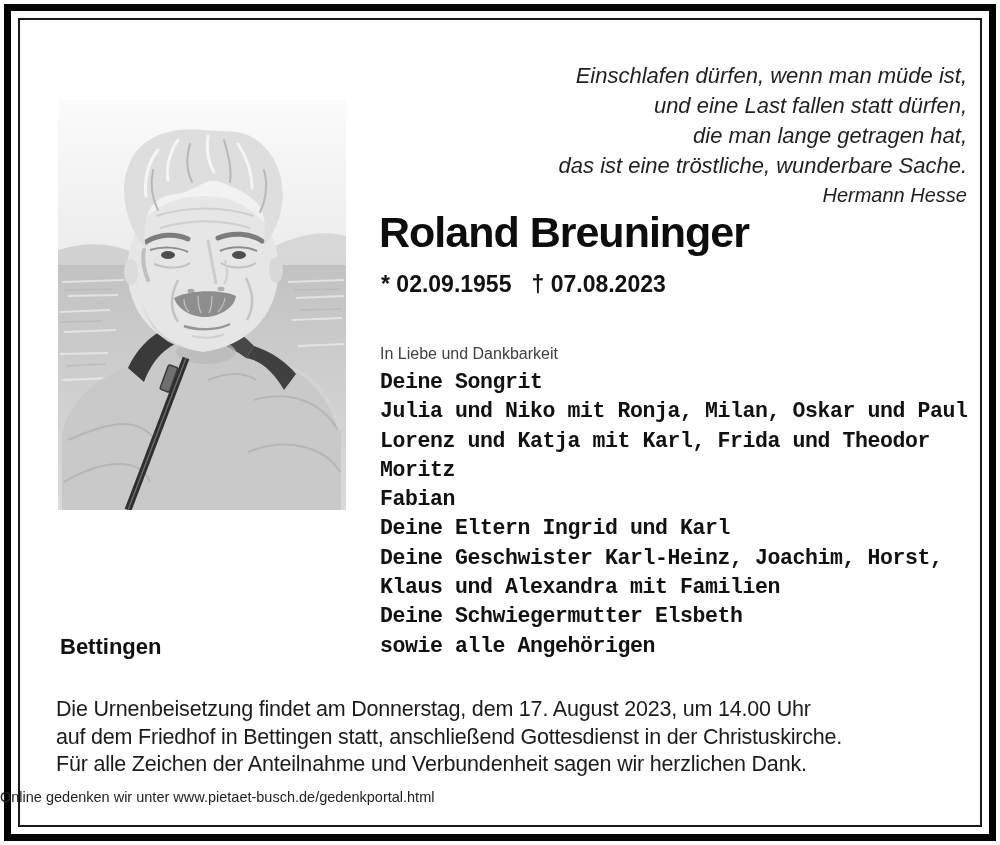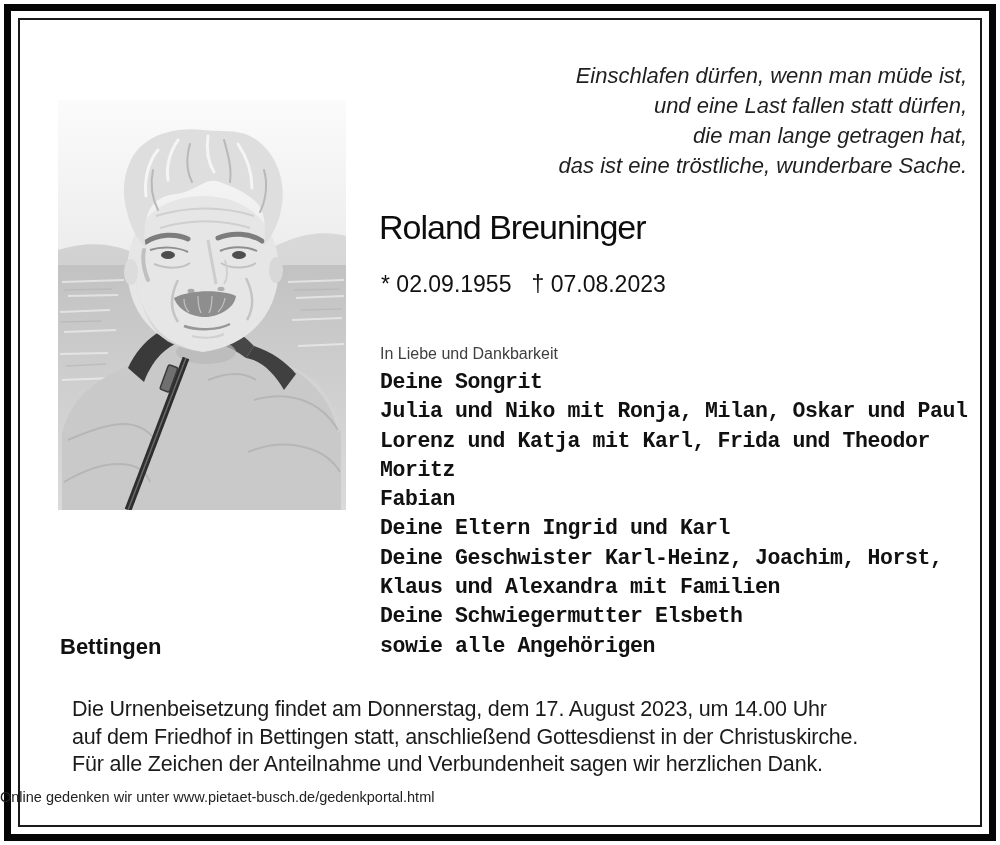--- a/index.html
+++ b/index.html
@@ -31,48 +31,48 @@
     text-align:right;
     font-style:italic;
     font-size:22px;line-height:30px;
     color:#1f1f1f;
   }
   .quote .attribution{
     font-size:20px;line-height:26px;margin-top:1px;
   }
   .name{
     position:absolute;left:379px;top:210px;
-    font-size:34px;font-weight:400;letter-spacing:-1px;
+    font-size:43px;font-weight:700;letter-spacing:-1px;
     line-height:1.05;color:#0d0d0d;
     white-space:nowrap;
   }
   .dates{
     position:absolute;left:381px;top:271px;
-    font-size:23px;font-weight:400;color:#111;
+    font-size:23px;font-weight:700;color:#111;
     white-space:nowrap;
   }
   .dates .death-group{margin-left:20px;}
   .intro{
     position:absolute;left:380px;top:345px;
     font-size:16px;color:#404040;
     white-space:nowrap;
   }
   .mourners{
     position:absolute;left:380px;top:368px;
     font-size:21.5px;font-weight:700;letter-spacing:-0.4px;
     line-height:29.3px;color:#111;
     white-space:nowrap;
     font-family:Liberation Mono, monospace;
   }
   .place{
     position:absolute;left:60px;top:634px;
     font-size:22px;font-weight:700;color:#111;
   }
   .funeral{
-    position:absolute;left:72px;top:696px;
+    position:absolute;left:56px;top:696px;
     font-size:21.5px;line-height:27.5px;color:#1b1b1b;
     white-space:nowrap;letter-spacing:-0.2px;
   }
   .footer{
     position:absolute;left:0;right:50px;top:789px;
     text-align:left;
     font-size:14.5px;color:#222;
   }
 </style>
 </head>
@@ -209,20 +209,21 @@
       </g>
       <path d="M86,150 C84,160 86,170 90,180" stroke="#c0c0c0" stroke-width="4" fill="none" stroke-linecap="round"></path>
     </svg>
   </div>
 
   <div class="quote">
     <div>Einschlafen dürfen, wenn man müde ist,</div>
     <div>und eine Last fallen statt dürfen,</div>
     <div>die man lange getragen hat,</div>
     <div>das ist eine tröstliche, wunderbare Sache.</div>
+    <div class="attribution">Hermann Hesse</div>
   </div>
 
   <div class="name">Roland Breuninger</div>
   <div class="dates">
     <span class="birth-group"><span>*</span> <span>02.09.1955</span></span><span class="death-group"><span>†</span> <span>07.08.2023</span></span>
   </div>
 
   <div class="intro">In Liebe und Dankbarkeit</div>
 
   <div class="mourners">

